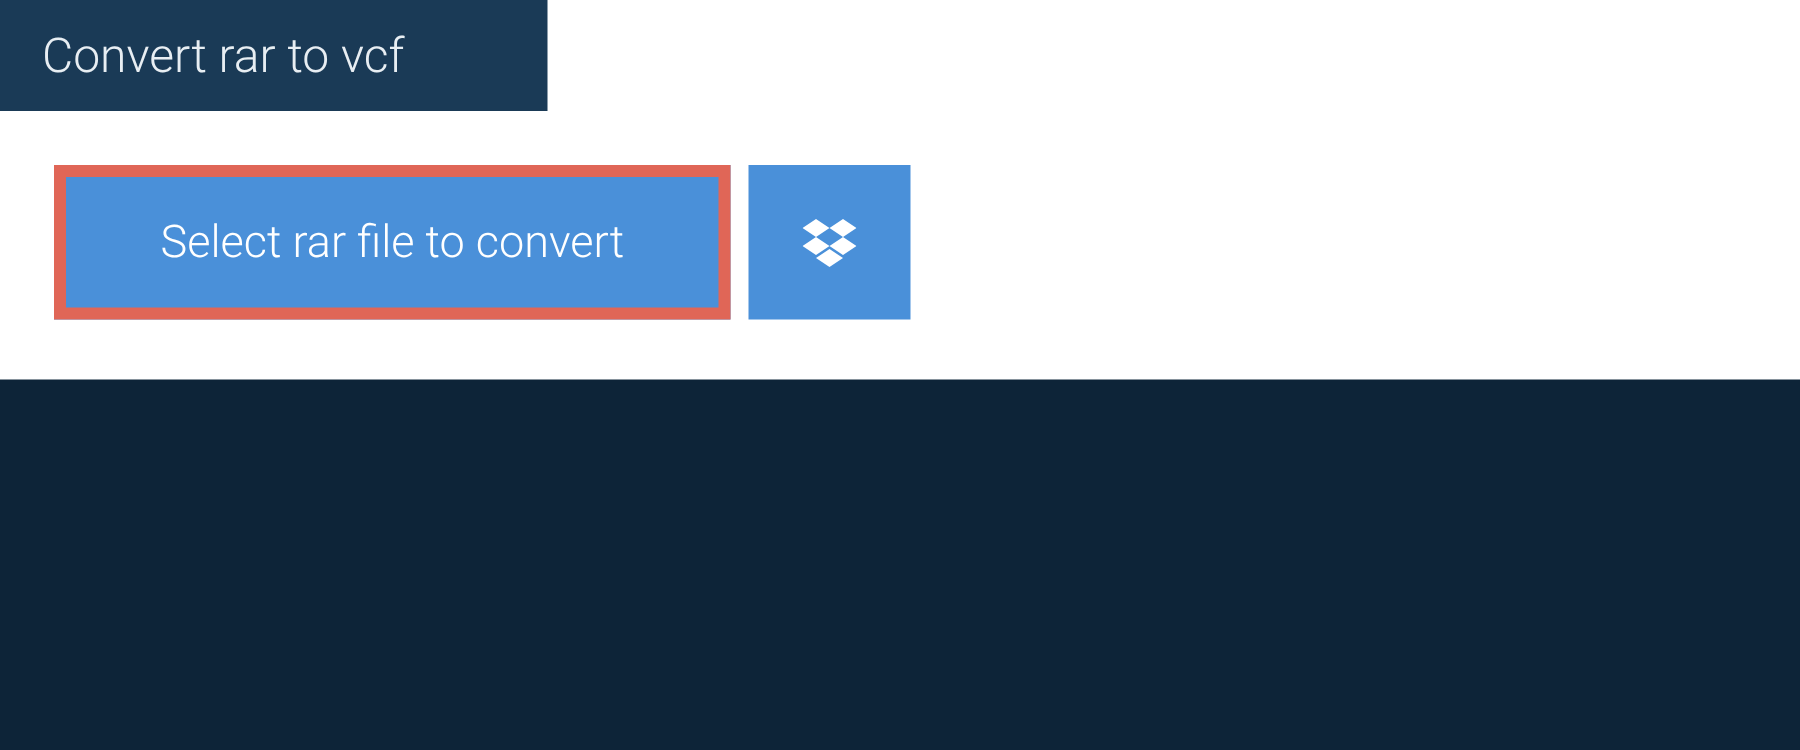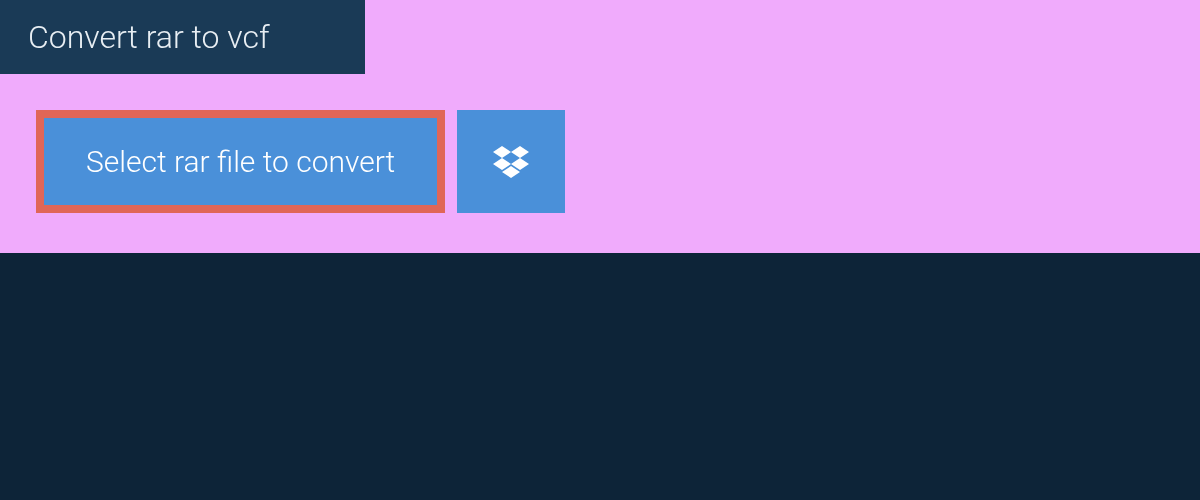--- a/index.html
+++ b/index.html
@@ -8,21 +8,21 @@
       box-sizing: border-box;
     }
     body {
       width: 1200px;
       height: 500px;
       background: #0d2438;
       font-family: -apple-system, BlinkMacSystemFont, "Segoe UI", Roboto, "Helvetica Neue", Arial, sans-serif;
       font-weight: 300;
     }
     .panel {
-      background: #f0abfc;
+      background: #ffffff;
       padding-bottom: 40px;
     }
     .tab-header {
       display: inline-block;
       background: #1a3a56;
       padding: 18px 95px 18px 28px;
       color: #e8eef3;
       font-size: 32px;
       font-weight: 300;
     }
@@ -30,21 +30,21 @@
       display: flex;
       gap: 12px;
       padding: 36px 0 0 36px;
     }
     .select-file-button {
       background: #4a90d9;
       border: 8px solid #e06657;
       color: #ffffff;
       font-size: 30px;
       font-weight: 300;
-      padding: 26px 42px;
+      padding: 26px 63px;
       cursor: pointer;
       font-family: inherit;
       display: flex;
       align-items: center;
       justify-content: center;
     }
     .dropbox-button {
       background: #4a90d9;
       border: none;
       width: 108px;

